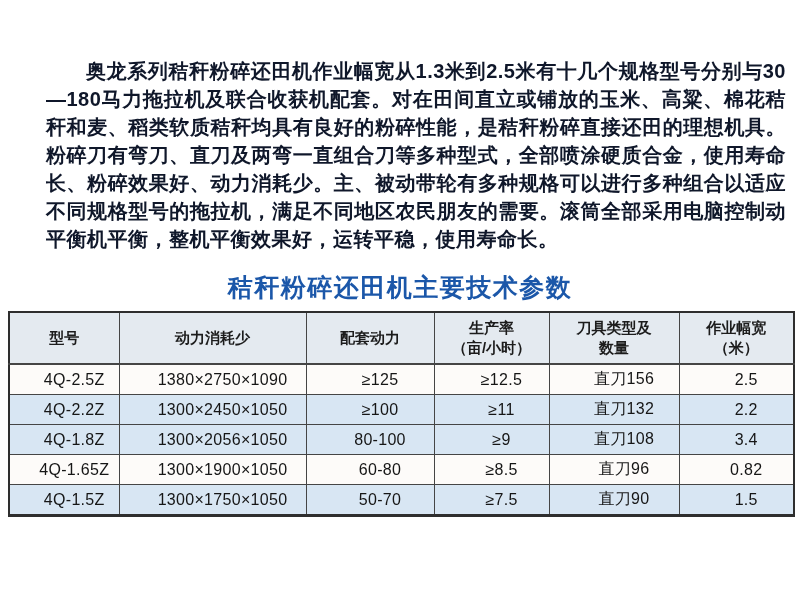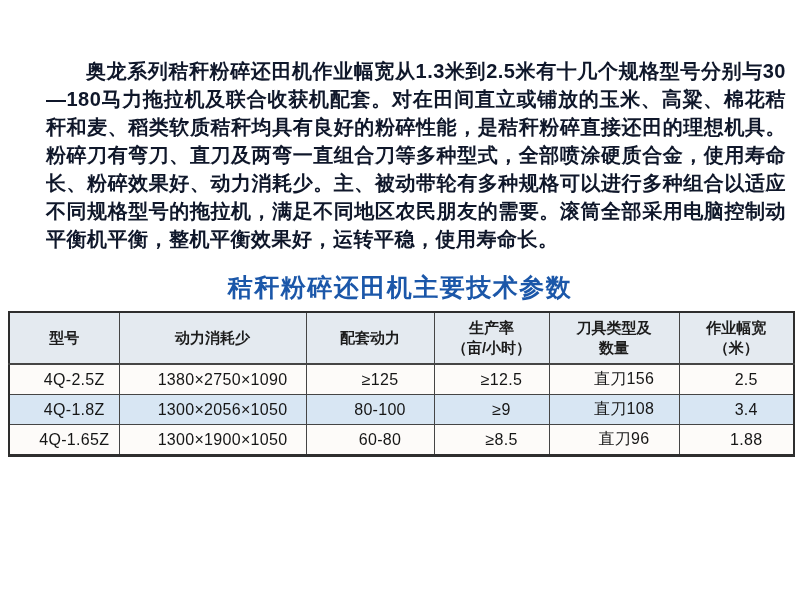--- a/index.html
+++ b/index.html
@@ -109,31 +109,47 @@
     <tbody>
         <tr>
           <td>4Q-2.5Z</td>
           <td>1380×2750×1090</td>
           <td>≥125</td>
           <td>≥12.5</td>
           <td>直刀156</td>
           <td>2.5</td>
         </tr>
         <tr class="alt">
+          <td>4Q-2.2Z</td>
+          <td>1300×2450×1050</td>
+          <td>≥100</td>
+          <td>≥11</td>
+          <td>直刀132</td>
+          <td>2.2</td>
+        </tr>
+        <tr class="alt">
           <td>4Q-1.8Z</td>
           <td>1300×2056×1050</td>
           <td>80-100</td>
           <td>≥9</td>
           <td>直刀108</td>
           <td>3.4</td>
         </tr>
         <tr>
           <td>4Q-1.65Z</td>
           <td>1300×1900×1050</td>
           <td>60-80</td>
           <td>≥8.5</td>
           <td>直刀96</td>
-          <td>1.88</td>
+          <td>0.82</td>
+        </tr>
+        <tr class="alt">
+          <td>4Q-1.5Z</td>
+          <td>1300×1750×1050</td>
+          <td>50-70</td>
+          <td>≥7.5</td>
+          <td>直刀90</td>
+          <td>1.5</td>
         </tr>
       </tbody>
   </table>
 
 </div>
 
 </body></html>

